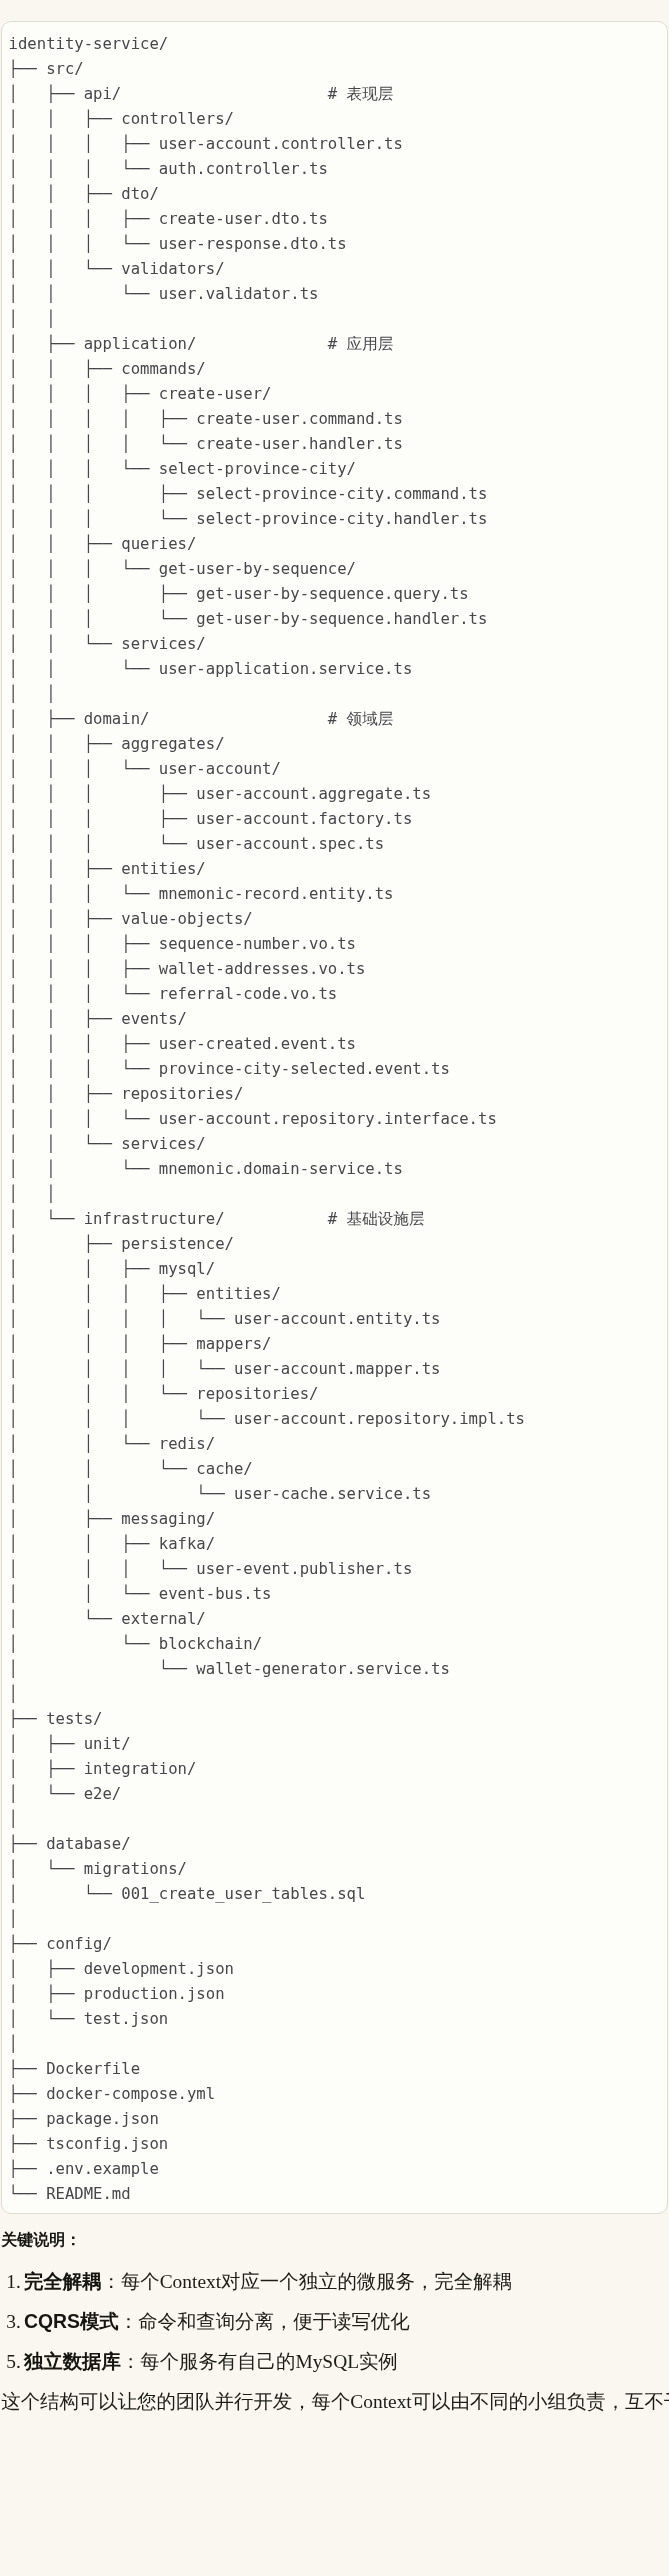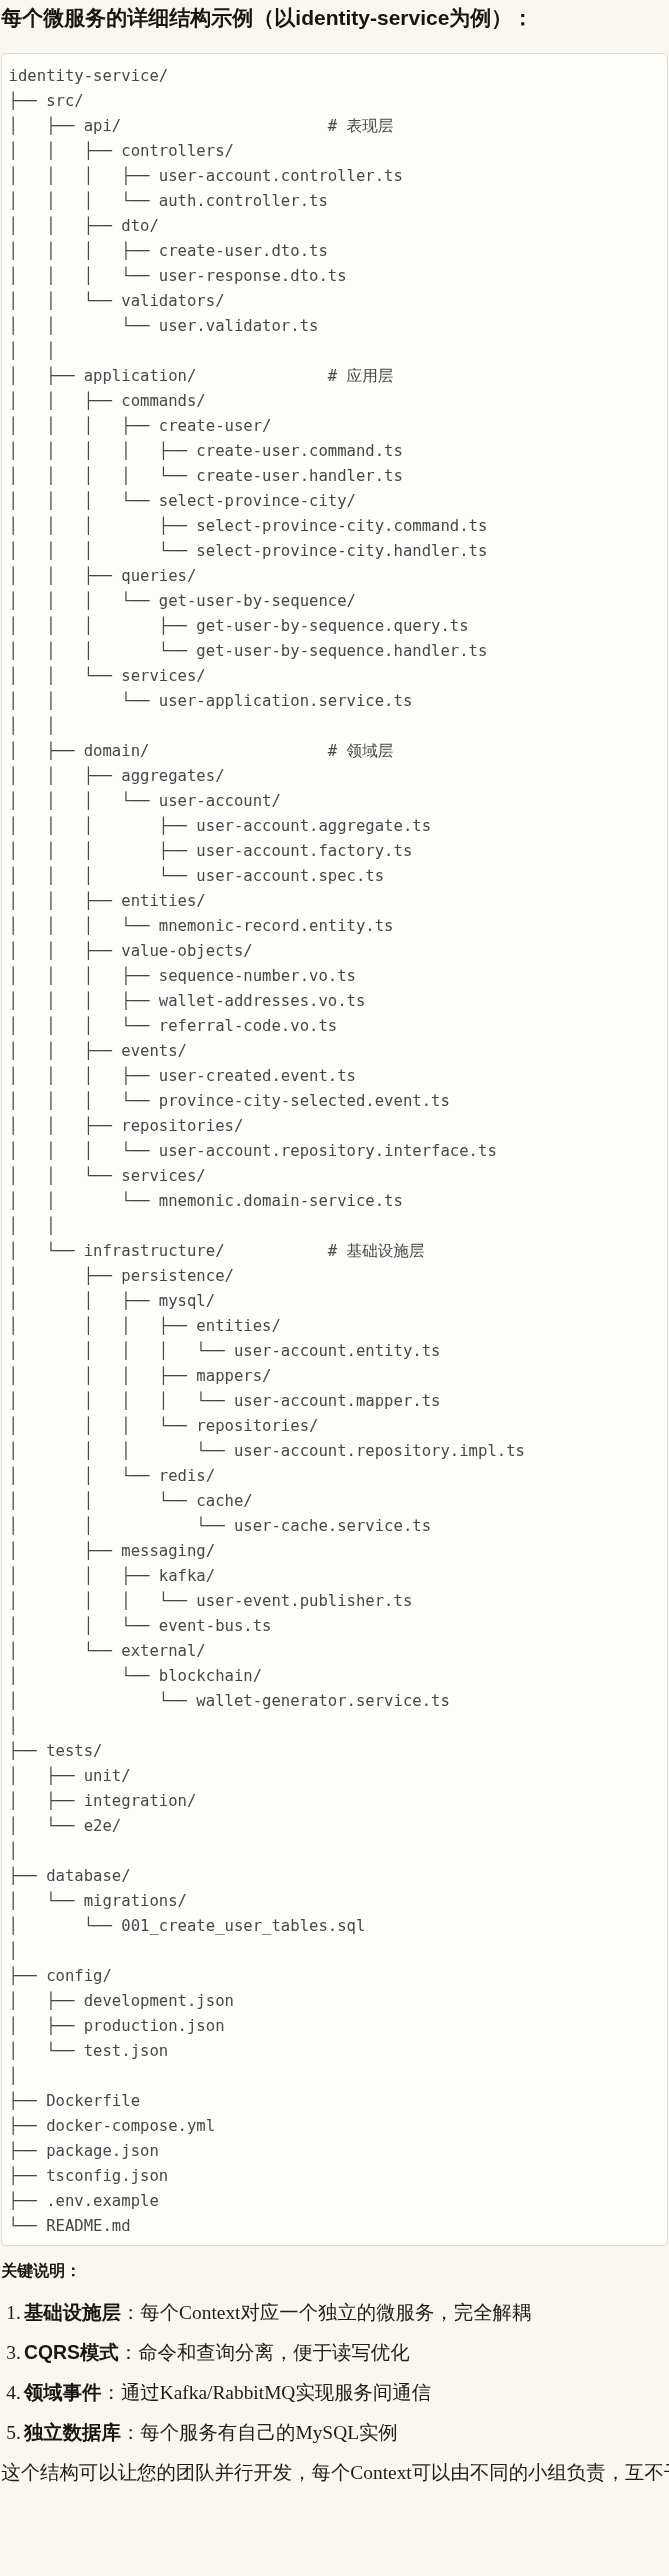--- a/index.html
+++ b/index.html
@@ -29,21 +29,21 @@
     font-size:21px;
     line-height:28px;
     color:var(--heading-text);
   }
   .codeblock{
     margin-top:21px;
     width:667px;
     height:2193px;
     background:var(--code-bg);
     border:0.6px solid var(--code-border);
-    border-radius:5px;
+    border-radius:10px;
     overflow:hidden;
   }
   pre.file-tree{
     margin:0;
     padding:10px 6.3px 3.8px 6.3px;
     font-family:"DejaVu Sans Mono","Liberation Mono",monospace;
     font-size:15.6px;
     line-height:25px;
     color:var(--code-text);
     white-space:pre;
@@ -88,21 +88,20 @@
     font-size:19.4px;
     line-height:22.5px;
     white-space:nowrap;
   }
 </style>
 </head>
 <body>
 
 <main>
 
-  <h1 class="page-title">每个微服务的详细结构示例（以identity-service为例）：</h1>
 
   <div class="codeblock">
     <pre class="file-tree">identity-service/
 ├── src/
 │   ├── api/                      # 表现层
 │   │   ├── controllers/
 │   │   │   ├── user-account.controller.ts
 │   │   │   └── auth.controller.ts
 │   │   ├── dto/
 │   │   │   ├── create-user.dto.ts
@@ -183,22 +182,21 @@
 ├── docker-compose.yml
 ├── package.json
 ├── tsconfig.json
 ├── .env.example
 └── README.md</pre>
   </div>
 
   <h2 class="notes-heading">关键说明：</h2>
 
   <ol class="notes-list">
-    <li><span class="note-number">1.</span><span class="note-label">基础设施层</span><span class="note-sep">：</span><span class="note-text">每个Context对应一个独立的微服务，完全解耦</span></li>
+    <li><span class="note-number">1.</span><span class="note-label">完全解耦</span><span class="note-sep">：</span><span class="note-text">每个Context对应一个独立的微服务，完全解耦</span></li>
     <li><span class="note-number">3.</span><span class="note-label">CQRS模式</span><span class="note-sep">：</span><span class="note-text">命令和查询分离，便于读写优化</span></li>
-    <li><span class="note-number">4.</span><span class="note-label">领域事件</span><span class="note-sep">：</span><span class="note-text">通过Kafka/RabbitMQ实现服务间通信</span></li>
     <li><span class="note-number">5.</span><span class="note-label">独立数据库</span><span class="note-sep">：</span><span class="note-text">每个服务有自己的MySQL实例</span></li>
   </ol>
 
   <p class="footer-note">这个结构可以让您的团队并行开发，每个Context可以由不同的小组负责，互不干扰。</p>
 
 </main>
 
 
 </body></html>

